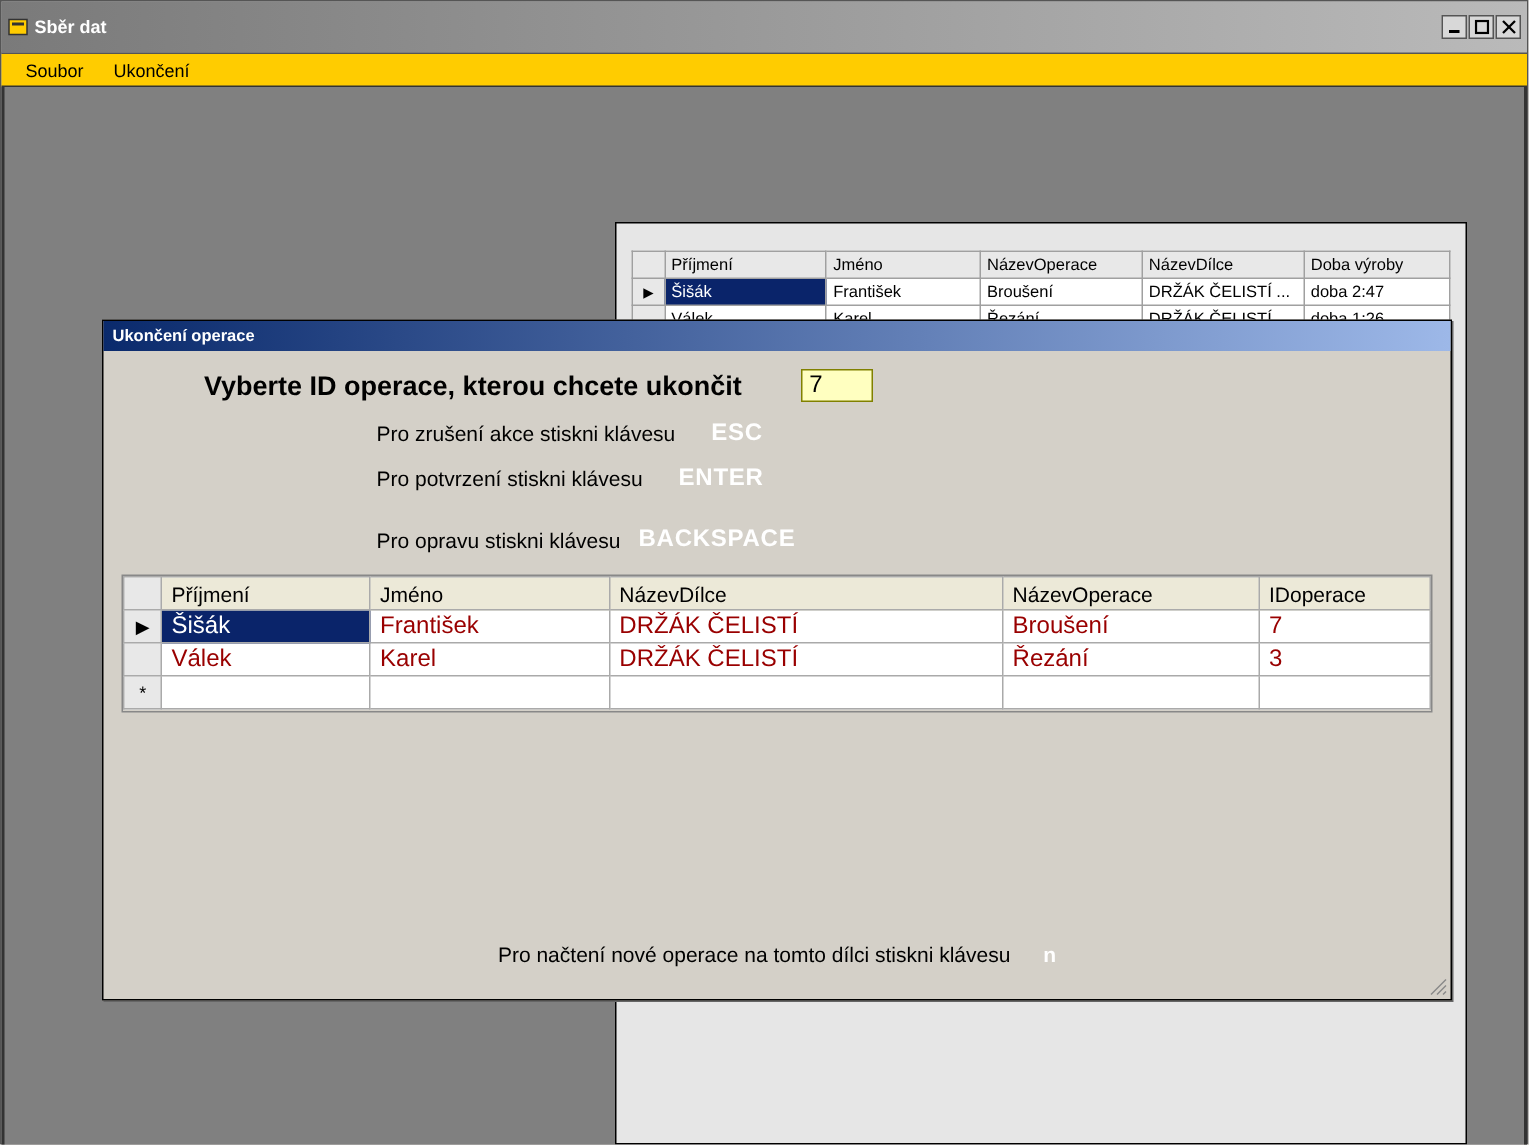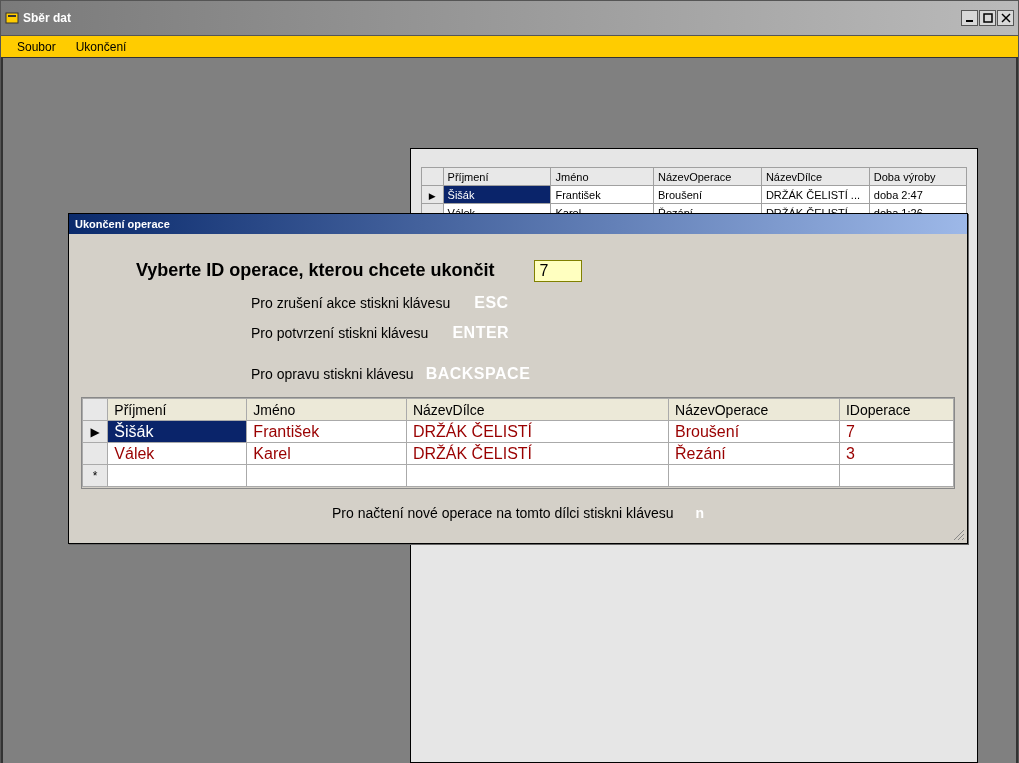--- a/index.html
+++ b/index.html
@@ -122,21 +122,21 @@
     background: #0a246a;
     color: #fff;
   }
 
   
   .dialog {
     position: absolute;
     left: 65px;
     top: 155px;
     width: 900px;
-    height: 331px;
+    height: 454px;
     background: #d4d0c8;
     border: 1px solid #000;
     box-shadow: 1px 1px 0 #666;
   }
   .dialog-title {
     height: 20px;
     background: linear-gradient(to right, #0a2a6c, #9db8e8);
     color: #fff;
     font-weight: bold;
     font-size: 11px;
@@ -144,23 +144,23 @@
     display: flex;
     align-items: center;
   }
   .dialog-body {
     position: relative;
     padding: 8px 12px 4px 12px;
     height: calc(100% - 20px);
   }
   .heading-row {
     display: flex;
-    align-items: flex-start;
+    align-items: center;
     margin-left: 55px;
-    margin-top: 18px;
+    margin-top: 4px;
   }
   .heading-text {
     font-size: 18px;
     font-weight: bold;
     color: #000;
   }
   .id-input {
     margin-left: 40px;
     width: 48px;
     height: 22px;

